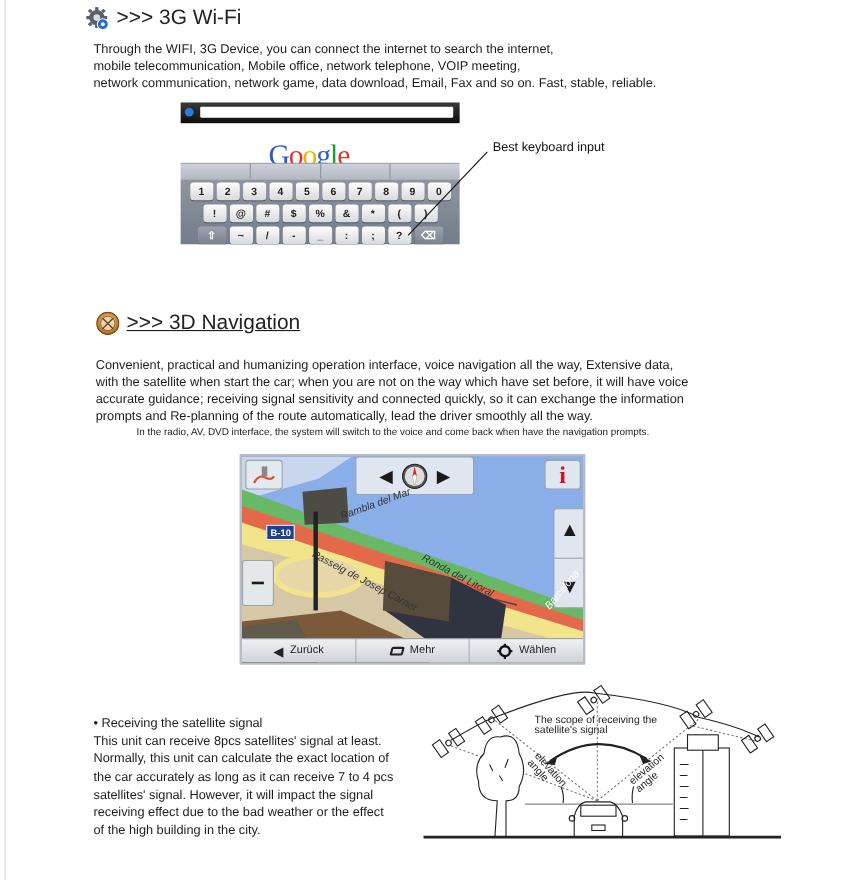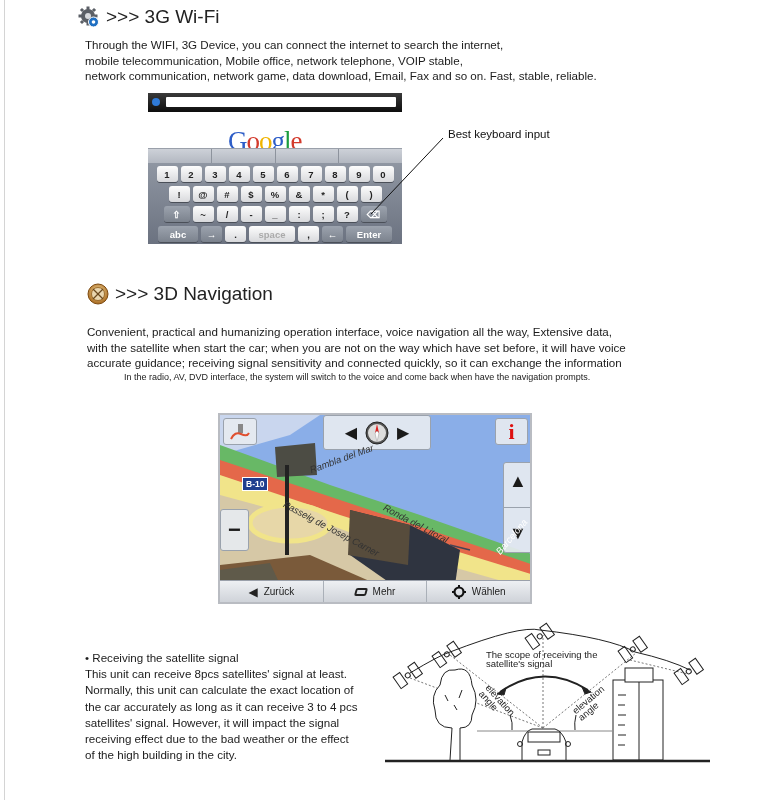--- a/index.html
+++ b/index.html
@@ -10,21 +10,21 @@
   .section-head { position: absolute; display: flex; align-items: center; gap: 6px; }
   .section-head .title { font-size: 19px; color: #222; }
   .icon-gear { width: 22px; height: 22px; position: relative; }
   .icon-compass { width: 22px; height: 22px; position: relative; }
 
   .para { position: absolute; font-size: 11.6px; line-height: 15.5px; color: #1b1b1b; }
   .para p { white-space: nowrap; }
   .para .small { font-size: 9px; line-height: 12px; padding-left: 37px; }
 
   
-  .kb { position: absolute; left: 148px; top: 93px; width: 254px; height: 151px; background: #fff; overflow: hidden; }
+  .kb { position: absolute; left: 164px; top: 93px; width: 254px; height: 129px; background: #fff; overflow: hidden; }
   .kb .urlbar { position: absolute; left: 0; top: 0; width: 254px; height: 19px; background: linear-gradient(#3a3a3a, #0d0d0d); }
   .kb .urlbar .ie { position: absolute; left: 4px; top: 5px; width: 8px; height: 8px; border-radius: 50%; background: #2f7ad8; }
   .kb .urlbar .field { position: absolute; left: 18px; top: 4px; width: 230px; height: 10px; background: #fff; border-radius: 1px; }
   .kb .gpage { position: absolute; left: 0; top: 22px; width: 254px; height: 35px; background: #fff; }
   .kb .glogo { position: absolute; left: 80px; top: 33px; font-family: "Liberation Serif", serif; font-size: 27px; letter-spacing: -1px; }
   .kb .suggest { position: absolute; left: 0; top: 55px; width: 254px; height: 15px; background: linear-gradient(#cdd1d8, #b3b8c1); display: flex; border-top: 1px solid #9aa0aa; }
   .kb .suggest div { flex: 1; border-right: 1px solid #8d939d; }
   .kb .keys { position: absolute; left: 0; top: 70px; width: 254px; height: 81px; background: linear-gradient(#8f96a2, #6b7280); padding: 3px 2px 0 2px; }
   .kb .row { display: flex; gap: 3px; height: 16px; margin-bottom: 4px; justify-content: center; }
   .kb .key { background: linear-gradient(#fdfdfd, #d8d9dc); border-radius: 3px; font-size: 9.5px; font-weight: bold; color: #222; display: flex; align-items: center; justify-content: center; box-shadow: 0 1px 0 #4a4f58; min-width: 21px; }
@@ -70,21 +70,21 @@
       <circle cx="10" cy="10" r="3" fill="#d8dade"></circle>
       <circle cx="15.5" cy="16" r="5" fill="#1f6fc2" stroke="#fff" stroke-width="1"></circle>
       <circle cx="15.5" cy="16" r="1.8" fill="#fff"></circle>
     </svg>
   </span>
   <span class="title">&gt;&gt;&gt; 3G Wi-Fi</span>
 </div>
 
 <div class="para" style="left:85px; top:37px;">
   <p>Through the WIFI, 3G Device, you can connect the internet to search the internet,</p>
-  <p>mobile telecommunication, Mobile office, network telephone, VOIP stable,</p>
+  <p>mobile telecommunication, Mobile office, network telephone, VOIP meeting,</p>
   <p>network communication, network game, data download, Email, Fax and so on. Fast, stable, reliable.</p>
 </div>
 
 <div class="kb">
   <div class="urlbar">
     <span class="ie"></span>
     <span class="field"></span>
   </div>
   <div class="gpage"></div>
   <div class="glogo">
@@ -141,21 +141,21 @@
       <span class="key dark" style="min-width:46px">Enter</span>
     </div>
   </div>
 </div>
 
 <svg class="callout-line" width="777" height="800" style="pointer-events:none">
   <line x1="443" y1="138" x2="371" y2="214" stroke="#111" stroke-width="1"></line>
 </svg>
 <div class="callout-label">Best keyboard input</div>
 
-<div class="section-head" style="left:87px; top:283px;">
+<div class="section-head" style="left:87px; top:283px;text-decoration:underline;">
   <span class="icon-compass">
     <svg width="22" height="22" viewBox="0 0 22 22">
       <defs>
         <radialGradient id="cg" cx="50%" cy="40%" r="60%">
           <stop offset="0%" stop-color="#f3d79a"></stop>
           <stop offset="100%" stop-color="#a8691e"></stop>
         </radialGradient>
       </defs>
       <circle cx="11" cy="11" r="10" fill="url(#cg)" stroke="#7d4a10" stroke-width="1"></circle>
       <circle cx="11" cy="11" r="6.5" fill="#e9d6b0" stroke="#8b5a1a" stroke-width="0.8"></circle>
@@ -163,20 +163,21 @@
       <line x1="16" y1="6" x2="6" y2="16" stroke="#6b4a20" stroke-width="1.3"></line>
     </svg>
   </span>
   <span class="title">&gt;&gt;&gt; 3D Navigation</span>
 </div>
 
 <div class="para" style="left:87px; top:324px;">
   <p>Convenient, practical and humanizing operation interface, voice navigation all the way, Extensive data,</p>
   <p>with the satellite when start the car; when you are not on the way which have set before, it will have voice</p>
   <p>accurate guidance; receiving signal sensitivity and connected quickly, so it can exchange the information</p>
+  <p>prompts and Re-planning of the route automatically, lead the driver smoothly all the way.</p>
   <p class="small">In the radio, AV, DVD interface, the system will switch to the voice and come back when have the navigation prompts.</p>
 </div>
 
 <div class="nav">
   <svg width="314" height="191" style="position:absolute;left:0;top:0">
     <rect x="0" y="0" width="314" height="191" fill="#8aaee8"></rect>
     <polygon points="0,40 70,20 100,0 314,0 314,0 0,0" fill="#c9d6ee"></polygon>
     <polygon points="0,30 110,70 200,100 314,140 314,191 0,191" fill="#68b866"></polygon>
     <polygon points="0,45 120,85 210,115 314,150 314,191 0,191" fill="#e4684a"></polygon>
     <polygon points="0,60 120,100 200,125 314,160 314,191 0,191" fill="#f1e48a"></polygon>
@@ -237,21 +238,21 @@
       </svg>
       <span>Wählen</span>
     </div>
   </div>
 </div>
 
 <div class="sat-text">
   <p>• Receiving the satellite signal</p>
   <p>This unit can receive 8pcs satellites' signal at least.</p>
   <p>Normally, this unit can calculate the exact location of</p>
-  <p>the car accurately as long as it can receive 3 to 4 pcs</p>
+  <p>the car accurately as long as it can receive 7 to 4 pcs</p>
   <p>satellites' signal. However, it will impact the signal</p>
   <p>receiving effect due to the bad weather or the effect</p>
   <p>of the high building in the city.</p>
 </div>
 
 <div class="diagram">
   <svg width="340" height="170" viewBox="0 0 340 170">
     <g fill="none" stroke="#222" stroke-width="1">
 
       <path d="M30 63 Q60 45 70 42 Q140 15 160 20 Q230 28 255 42 Q290 50 310 60"></path>

